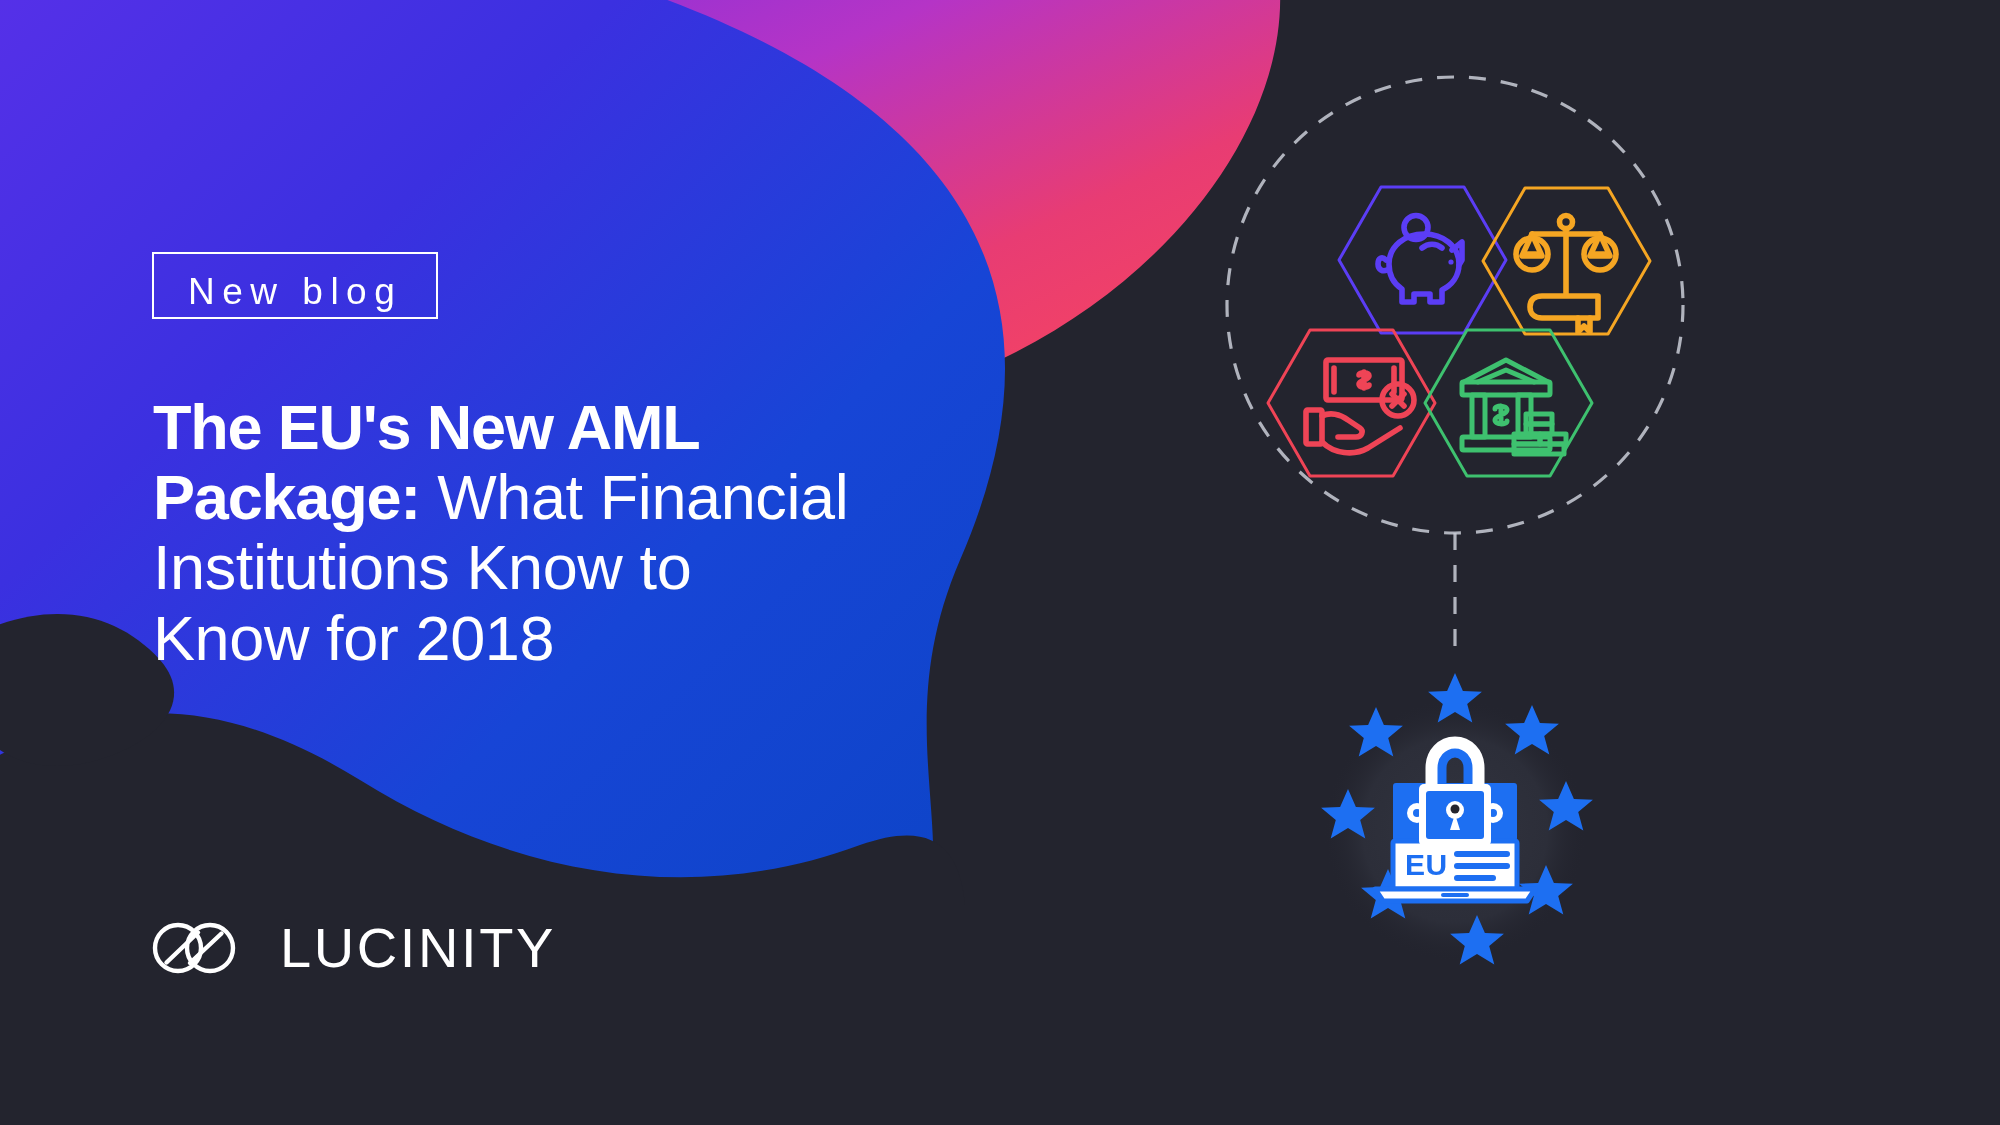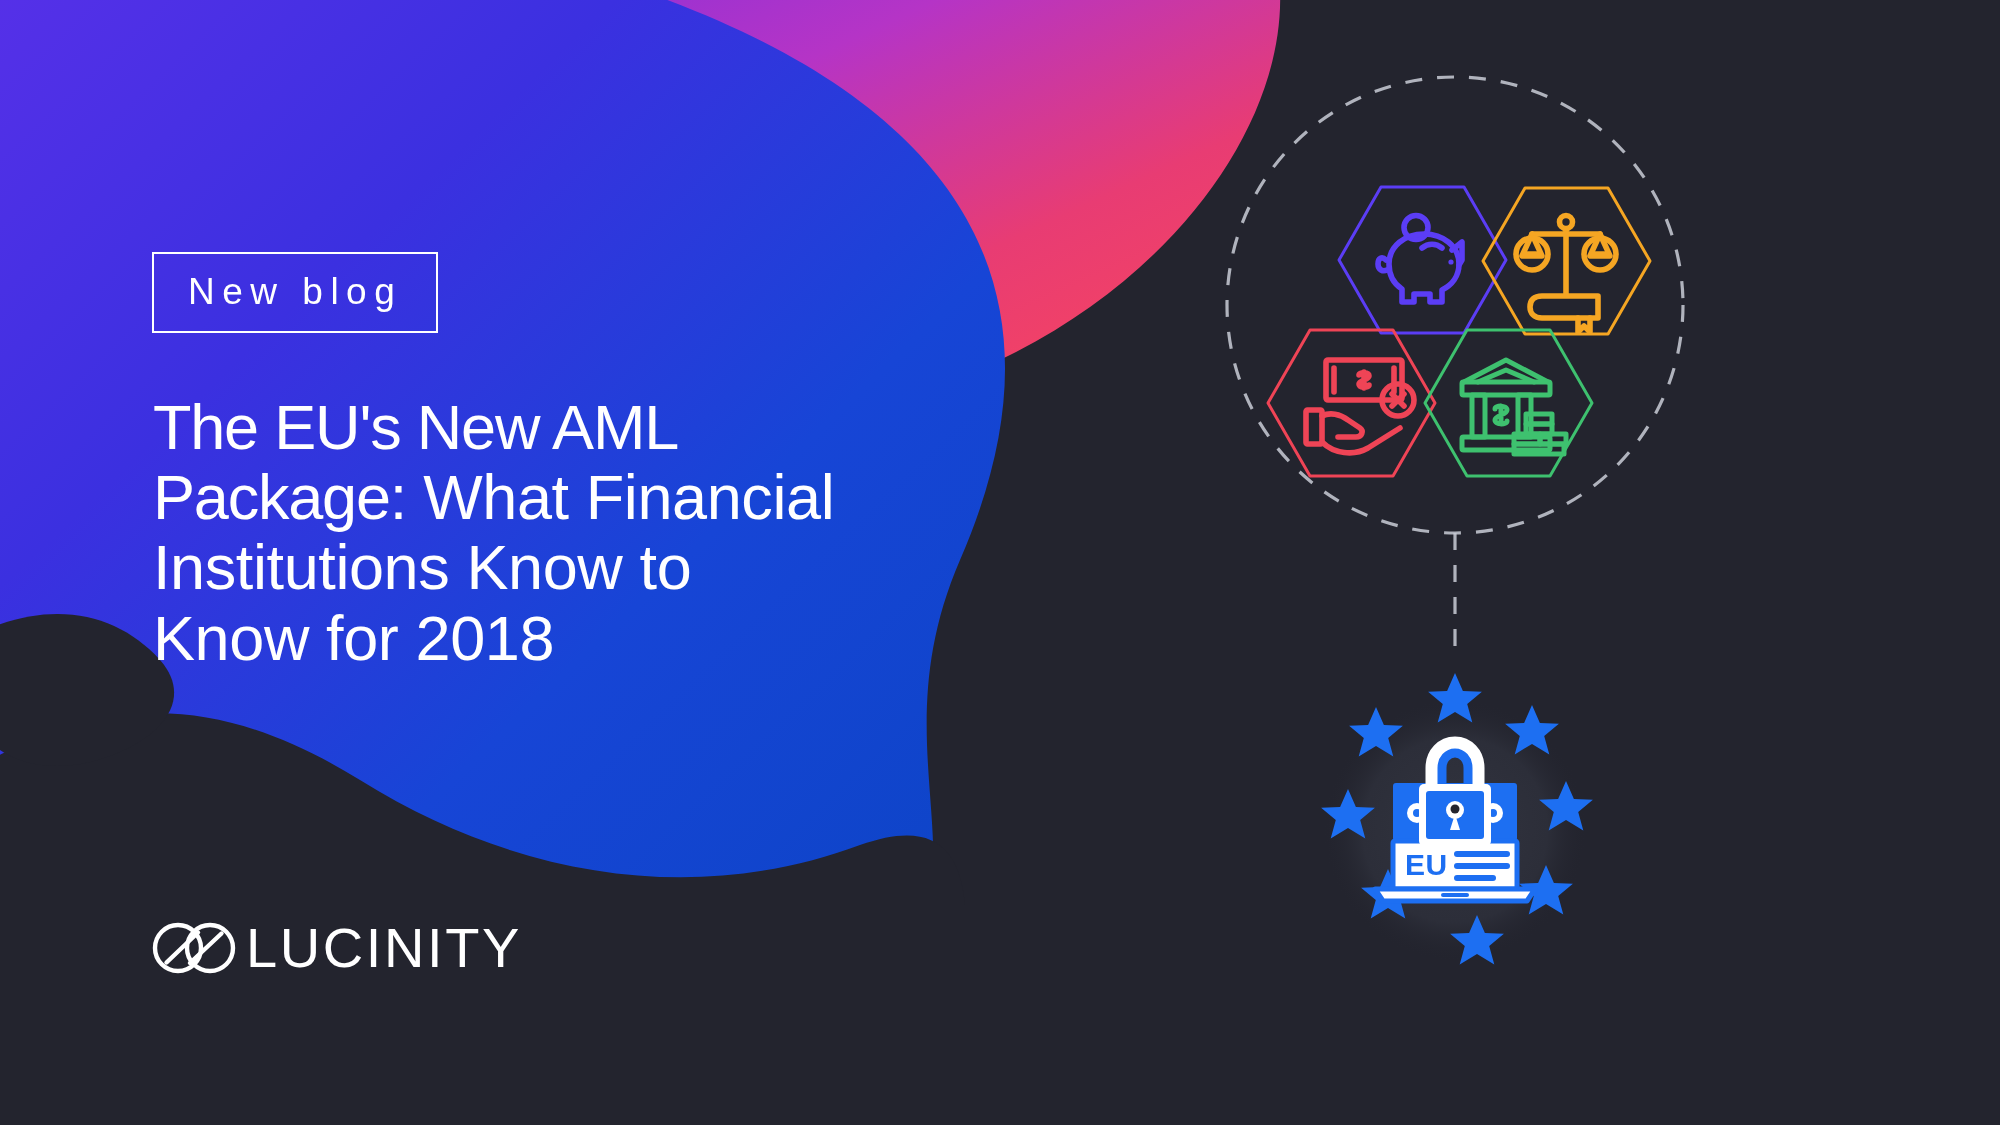--- a/index.html
+++ b/index.html
@@ -12,44 +12,44 @@
   #stage { position:absolute; inset:0; width:2000px; height:1125px; overflow:hidden; background:#23242e; }
 
   .bg-svg { position:absolute; inset:0; width:2000px; height:1125px; }
 
   
   .content { position:absolute; left:0; top:0; width:1060px; height:1125px; }
 
   .badge {
     position:absolute;
     left:152px; top:252px;
-    padding:19px 34px 21px 34px;
+    padding:19px 34px 7px 34px;
     border:2px solid #ffffff;
     color:#ffffff;
     font-size:37px;
     letter-spacing:7.5px;
     font-weight:400;
     line-height:1;
     white-space:nowrap;
   }
 
   .headline {
     position:absolute;
     left:153px; top:392px;
     width:880px;
     color:#ffffff;
     font-size:63px;
     line-height:1.115;
     font-weight:400;
     letter-spacing:-0.4px;
   }
-  .headline .strong { font-weight:400; letter-spacing:-1.2px; }
+  .headline .strong { font-weight:700; letter-spacing:-1.2px; }
 
   
-  .logo { position:absolute; left:152px; top:920px; display:flex; align-items:center; gap:10px; }
+  .logo { position:absolute; left:152px; top:920px; display:flex; align-items:center; gap:44px; }
   .logo-mark { width:84px; height:56px; flex:none; }
   .logo-text {
     color:#ffffff;
     font-size:56px;
     font-weight:400;
     letter-spacing:2.6px;
     line-height:1;
   }
 
   

